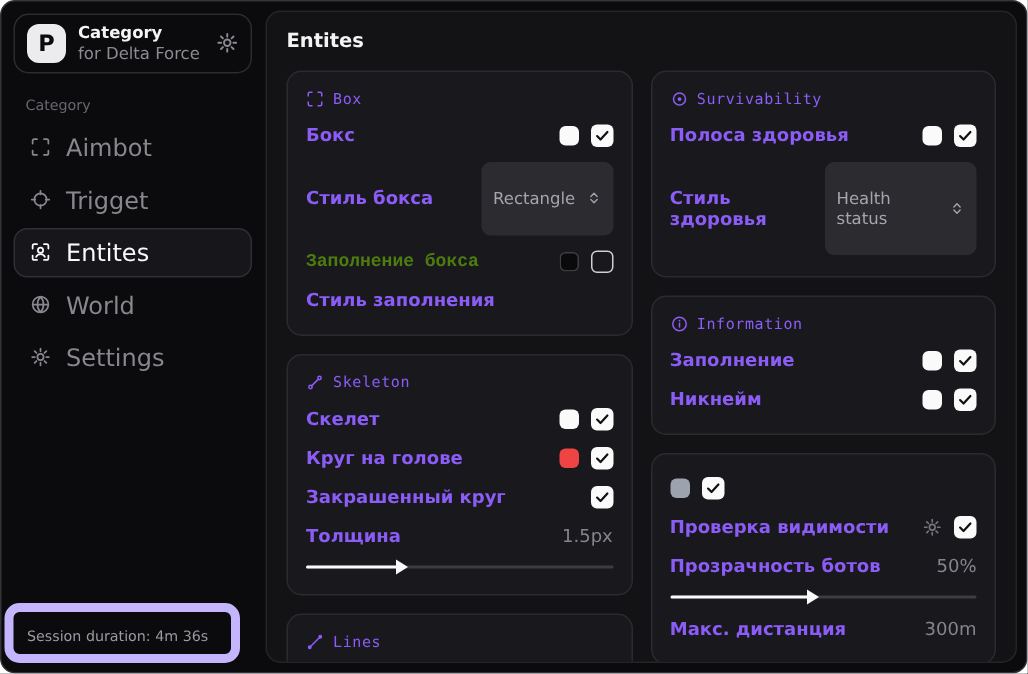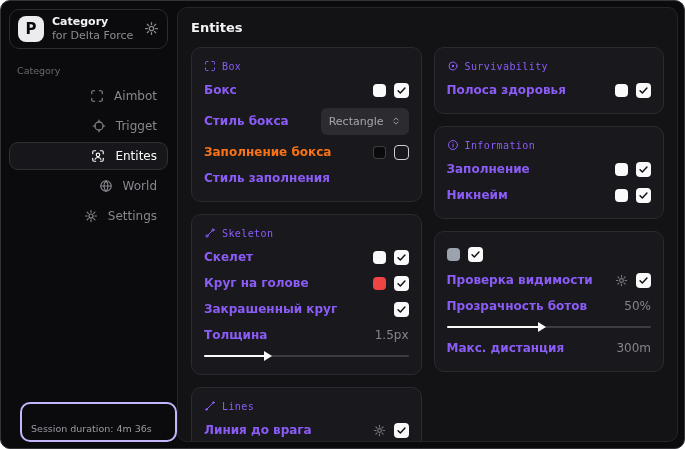--- a/index.html
+++ b/index.html
@@ -12,49 +12,49 @@
   .sidebar{position:absolute;left:0;top:0;bottom:0;width:175px;box-sizing:border-box;padding:8px;}
   .brand{display:flex;align-items:center;gap:8px;border:1px solid #2b2b30;border-radius:10px;padding:5px 8px;}
   .brand-logo{width:26px;height:26px;border-radius:8px;background:#ececee;color:#0b0b0d;
     display:flex;align-items:center;justify-content:center;font-weight:700;font-size:15px;flex-shrink:0;}
   .brand-text{flex:1;min-width:0;}
   .brand-title{font-size:11px;font-weight:700;color:#f4f4f5;line-height:1.25;}
   .brand-sub{font-size:11px;color:#8b8b92;line-height:1.25;}
   .brand-gear{color:#8b8b92;display:flex;}
   .category{margin:16px 8px 6px;font-size:9.5px;color:#67676e;}
   .nav-item{display:flex;align-items:center;gap:10px;margin:2px 0;padding:6px 10px;border-radius:9px;
-    border:1px solid transparent;color:#87878e;font-size:12px;cursor:pointer;justify-content:flex-end;}
+    border:1px solid transparent;color:#87878e;font-size:16px;cursor:pointer;}
   .nav-item .nav-ic{display:flex;color:#87878e;}
   .nav-item.active{color:#fafafa;background:#17171b;border-color:#2f2f35;}
   .nav-item.active .nav-ic{color:#fafafa;}
-  .session{position:absolute;left:19px;bottom:6px;width:157px;height:40px;box-sizing:border-box;
-    border:2px solid #c4b5fd;border-radius:10px;display:flex;align-items:flex-end;padding:6px 9px;
+  .session{position:absolute;left:2px;bottom:6px;width:157px;height:40px;box-sizing:border-box;
+    border:6px solid #c4b5fd;border-radius:10px;display:flex;align-items:flex-end;padding:6px 9px;
     font-size:9.5px;color:#9a9aa2;}
   
   .main{position:absolute;left:176px;top:6px;right:6px;bottom:6px;box-sizing:border-box;
     background:#131316;border:1px solid #252529;border-radius:10px;padding:10px 13px 12px;overflow:hidden;}
   .page-title{font-size:13px;font-weight:700;color:#f4f4f5;margin:2px 0 12px;}
   .columns{display:grid;grid-template-columns:1fr 1fr;gap:12px;align-items:start;}
   .col{display:flex;flex-direction:column;gap:12px;}
   .card{background:#19191d;border:1px solid #2a2a30;border-radius:10px;padding:9px 12px 10px;}
   .card-header{display:flex;align-items:flex-end;gap:6px;color:#8b5cf6;margin:3px 0 5px;}
   .card-header .hdr-label{font-family:"DejaVu Sans Mono","Liberation Mono",monospace;font-size:10px;letter-spacing:.4px;}
   .row{display:flex;justify-content:space-between;align-items:center;padding:4.5px 0;min-height:17px;}
   .row-label{font-size:12px;font-weight:600;color:#8b5cf6;}
-  .row-label.disabled{color:#f97316;}
+  .row-label.disabled{color:#4d7c0f;font-family:Liberation Mono, monospace;}
   .row-right{display:flex;align-items:center;gap:8px;}
   .row-value{font-size:12px;font-weight:400;color:#84848d;}
   
   .swatch{width:13px;height:13px;border-radius:4px;cursor:pointer;}
   .swatch.dark{box-shadow:inset 0 0 0 1px rgba(255,255,255,.22);}
   .checkbox{width:15px;height:15px;border-radius:4px;display:flex;align-items:center;justify-content:center;cursor:pointer;box-sizing:border-box;}
   .checkbox.checked{background:#fafafa;color:#101013;}
   .checkbox.unchecked{border:1.5px solid #cfcfd4;background:transparent;}
   .dropdown{display:flex;align-items:center;gap:7px;background:#2b2b30;border-radius:6px;
-    padding:7px 8px;font-size:11px;color:#a5a5ad;cursor:pointer;}
+    padding:18px 8px;font-size:11px;color:#a5a5ad;cursor:pointer;}
   .dropdown .dd-ic{display:flex;color:#a5a5ad;}
   .mini-gear{color:#77777f;display:flex;cursor:pointer;}
   .slider{position:relative;height:10px;margin:3px 0 3px;cursor:pointer;}
   .slider-track{position:absolute;left:0;right:0;top:4px;height:2px;background:#3c3c43;border-radius:2px;}
   .slider-fill{position:absolute;left:0;top:4px;height:2px;background:#fafafa;border-radius:2px;}
   .slider-fill::after{content:"";position:absolute;right:-7px;top:-4px;width:0;height:0;
     border-top:5px solid transparent;border-bottom:5px solid transparent;border-left:8px solid #fafafa;}
   svg{display:block;}
 </style>
 </head>
@@ -321,20 +321,31 @@
             <span class="row-label">Полоса здоровья</span>
             <span class="row-right">
               <span class="swatch" style="background: rgb(250, 250, 250);"></span>
               <span class="checkbox checked">
                   <svg width="11" height="11" viewBox="0 0 24 24">
                     <use href="#ic-check"></use>
                   </svg>
                 </span>
             </span>
           </div>
+          <div class="row">
+            <span class="row-label">Стиль здоровья</span>
+            <span class="dropdown">
+              <span>Health status</span>
+              <span class="dd-ic">
+                  <svg width="10" height="10" viewBox="0 0 24 24">
+                    <use href="#ic-chevrons"></use>
+                  </svg>
+                </span>
+            </span>
+          </div>
         </div>
 
         <div class="card">
           <div class="card-header">
             <span>
                 <svg width="12" height="12" viewBox="0 0 24 24">
                   <use href="#ic-info"></use>
                 </svg>
               </span>
             <span class="hdr-label">Information</span>

